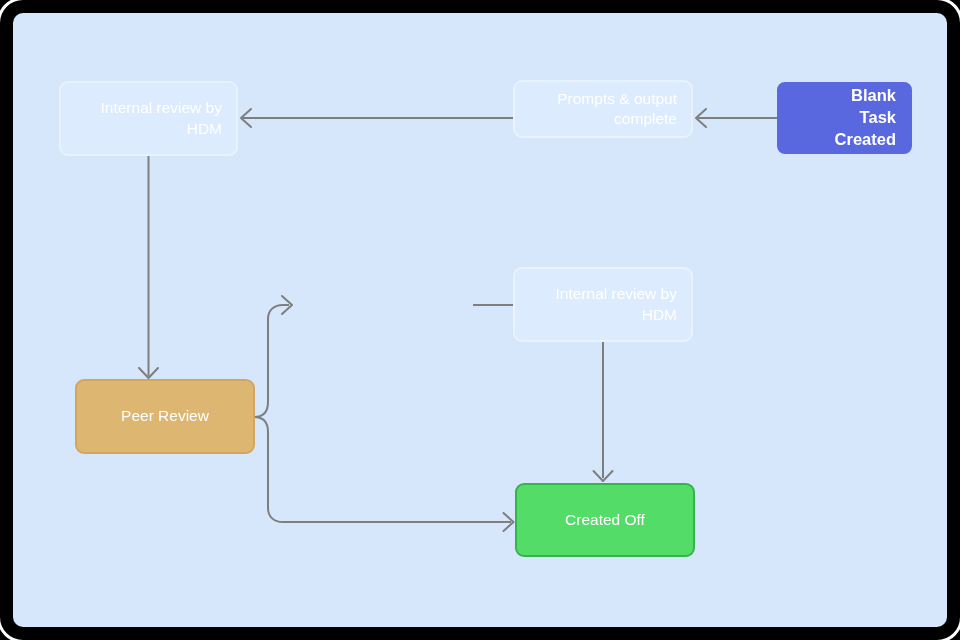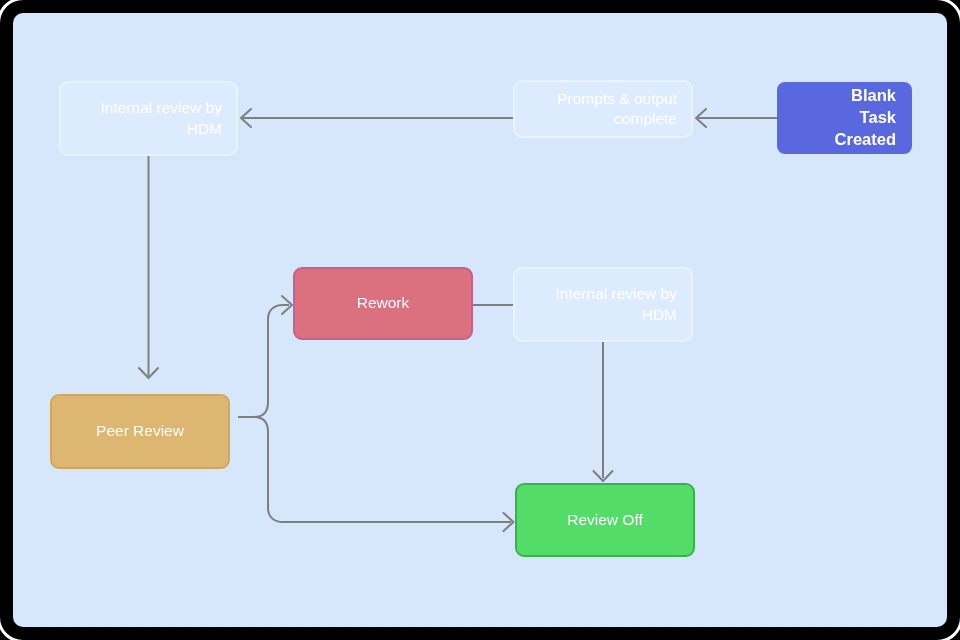--- a/index.html
+++ b/index.html
@@ -69,21 +69,21 @@
     padding: 6px 14px;
     cursor: pointer;
   }
   .node.bold { font-weight: 700; font-size: 16.5px; }
   
   .n-internal-top  { left: 59px;  top: 81px;  width: 179px; height: 75px; }
   .n-prompts       { left: 513px; top: 80px;  width: 180px; height: 58px; }
   .n-blank-task    { left: 777px; top: 82px;  width: 135px; height: 72px; border-radius: 8px; }
   .n-rework        { left: 293px; top: 267px; width: 180px; height: 73px; }
   .n-internal-mid  { left: 513px; top: 267px; width: 180px; height: 75px; }
-  .n-peer-review   { left: 50px;  top: 379px; width: 180px; height: 75px; margin-top: 15px; }
+  .n-peer-review   { left: 75px;  top: 379px; width: 180px; height: 75px; }
   .n-signed-off    { left: 515px; top: 483px; width: 180px; height: 74px; }
 </style>
 </head>
 <body>
 
 <div class="stage">
 
   <div class="canvas" style="background-color: rgb(214, 231, 252);"></div>
 
   <svg class="edges-layer" viewBox="0 0 960 640" xmlns="http://www.w3.org/2000/svg">
@@ -110,22 +110,21 @@
     <path class="edge" d="M603 342 L603 478"></path>
     <path class="arrowhead" d="M593.5 471 L603 481 L612.5 471"></path>
   </svg>
 
   <div class="node n-internal-top" style="background-color: rgb(220, 235, 253); border-color: rgb(233, 243, 254); color: rgb(255, 255, 255);">Internal review by HDM</div>
 
   <div class="node n-prompts" style="background-color: rgb(220, 235, 253); border-color: rgb(233, 243, 254); color: rgb(255, 255, 255);">Prompts &amp; output complete</div>
 
   <div class="node bold n-blank-task" style="background-color: rgb(90, 104, 224); border-color: rgb(90, 104, 224); color: rgb(255, 255, 255); padding-left: 40px;">Blank Task Created</div>
 
-  <div class="node n-rework" style="background-color: rgb(219, 112, 127); border-color: rgb(201, 94, 144); color: rgb(255, 255, 255);">Rework</div>
 
   <div class="node n-internal-mid" style="background-color: rgb(220, 235, 253); border-color: rgb(233, 243, 254); color: rgb(255, 255, 255);">Internal review by HDM</div>
 
   <div class="node n-peer-review" style="background-color: rgb(221, 182, 114); border-color: rgb(210, 166, 94); color: rgb(255, 255, 255);">Peer Review</div>
 
-  <div class="node n-signed-off" style="background-color: rgb(83, 220, 103); border-color: rgb(56, 178, 77); color: rgb(255, 255, 255);">Review Off</div>
+  <div class="node n-signed-off" style="background-color: rgb(83, 220, 103); border-color: rgb(56, 178, 77); color: rgb(255, 255, 255);">Created Off</div>
 
   <div class="frame-outline"></div>
 </div>
 
 </body></html>

